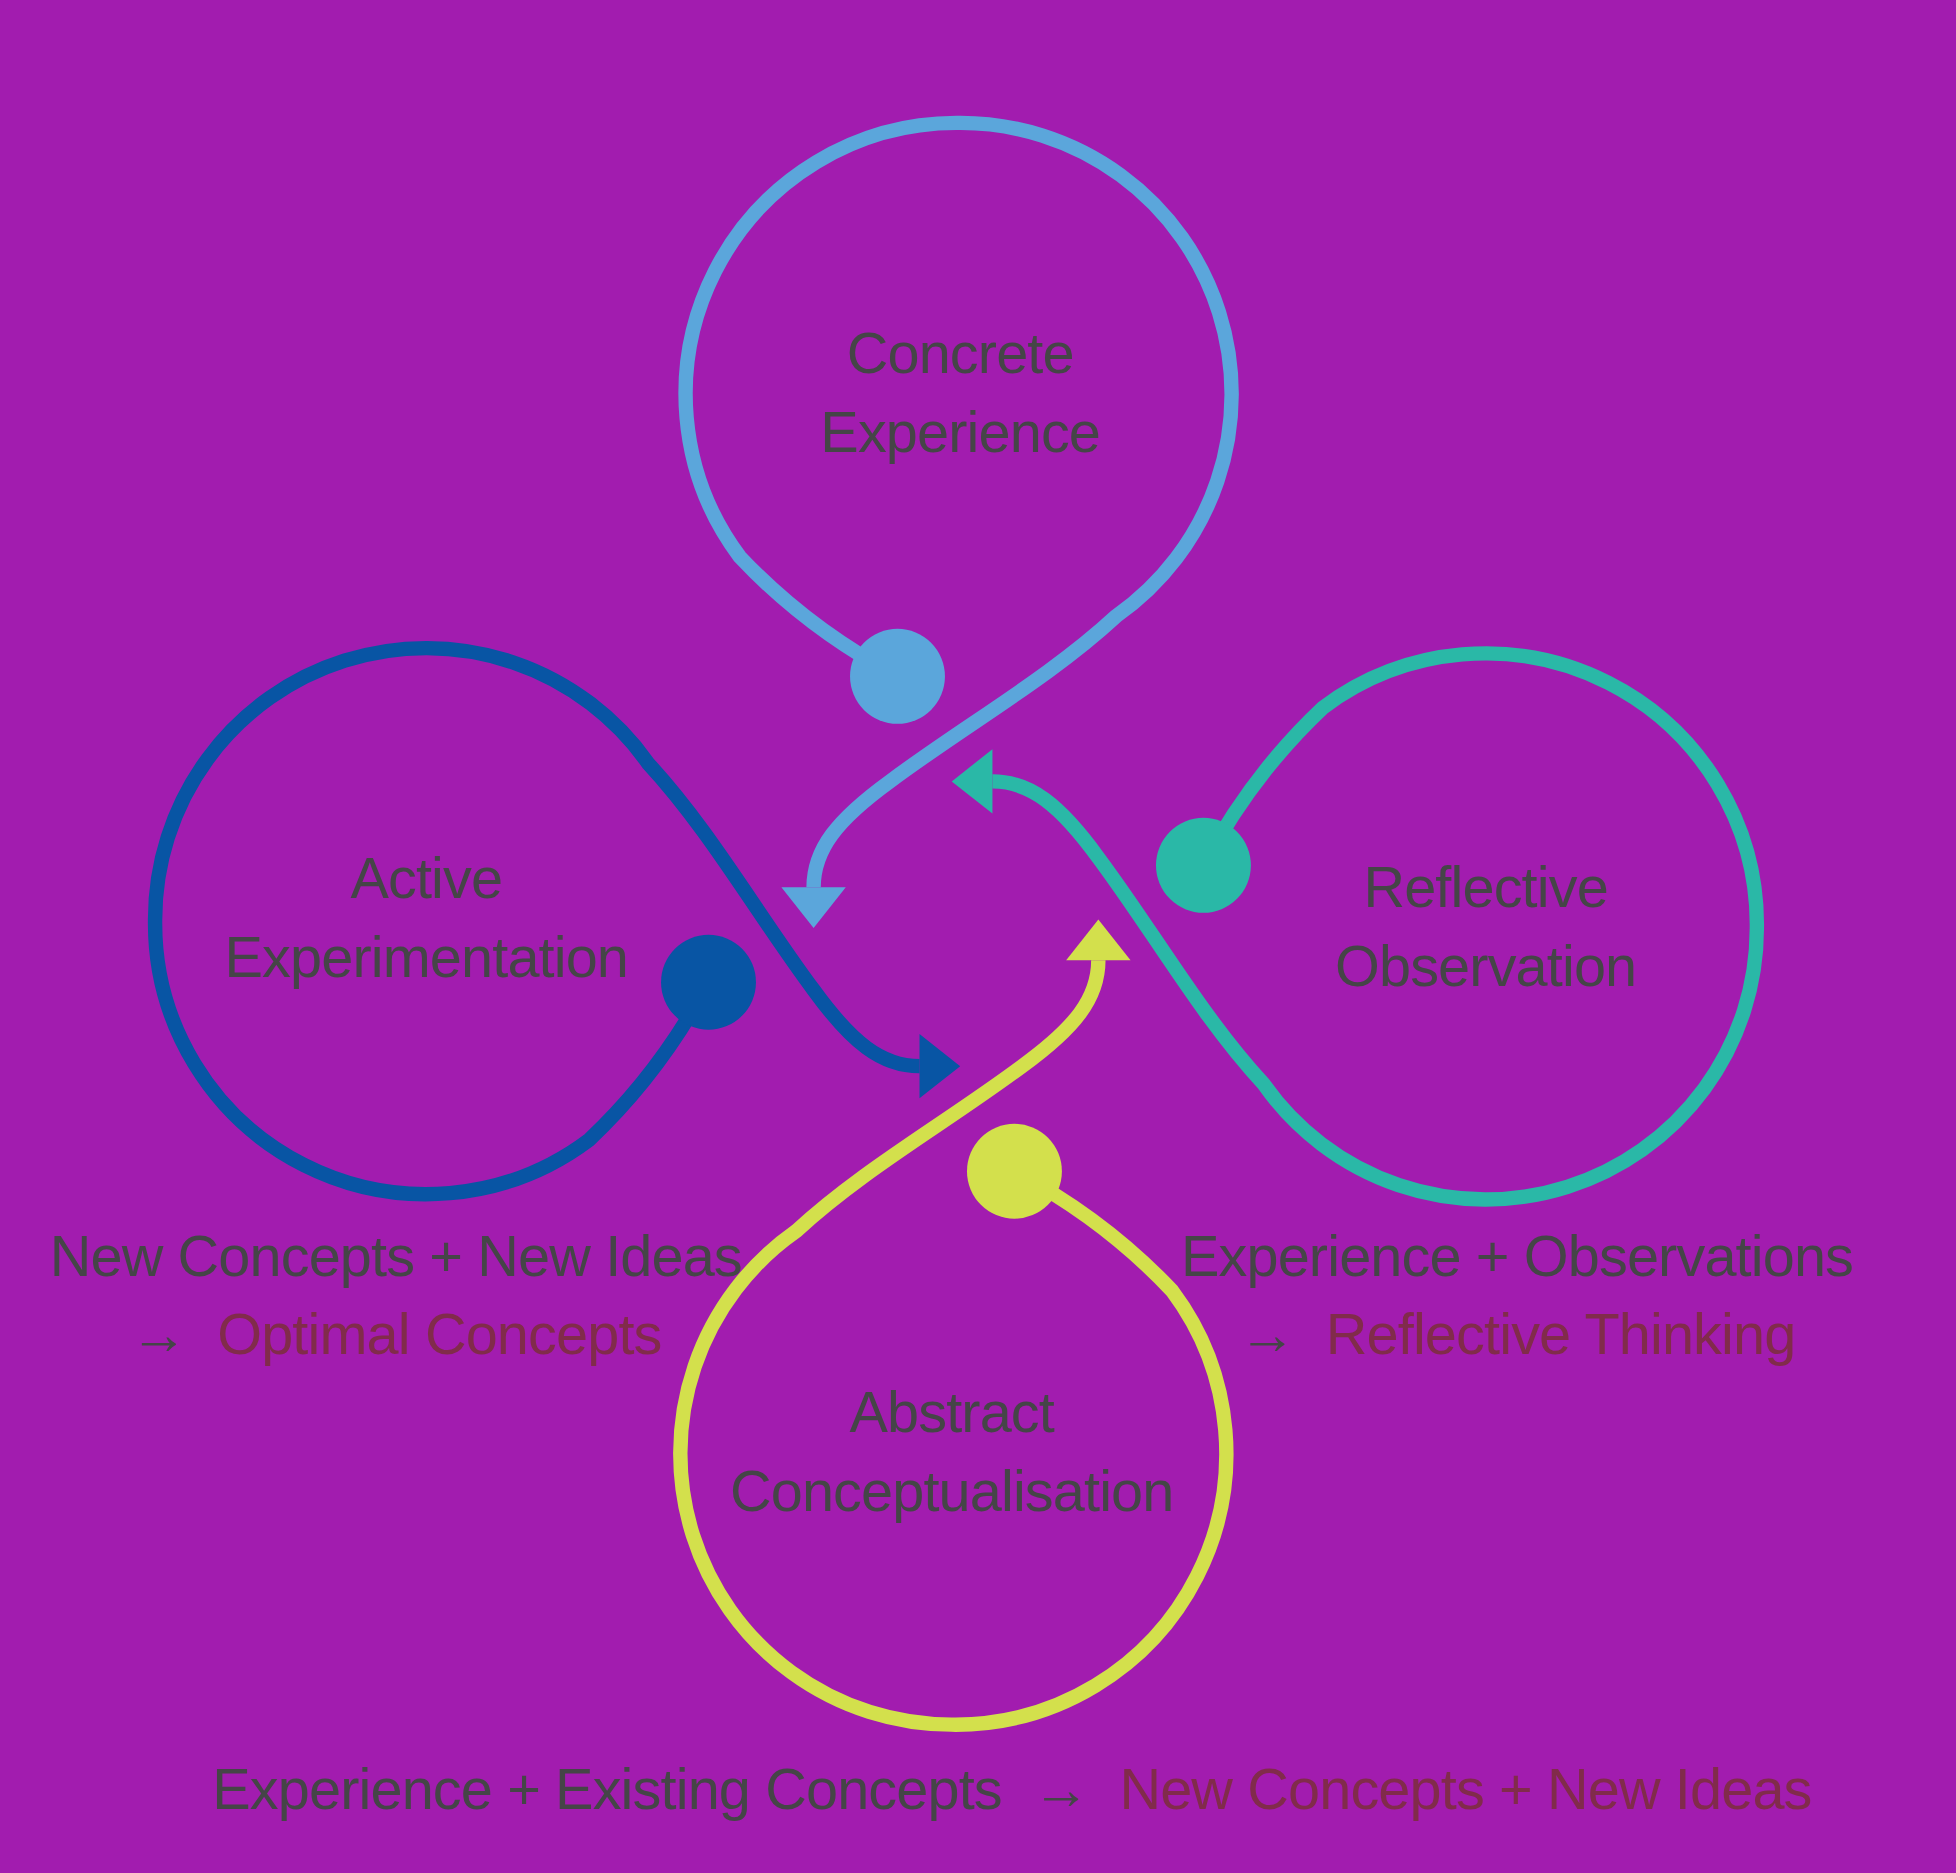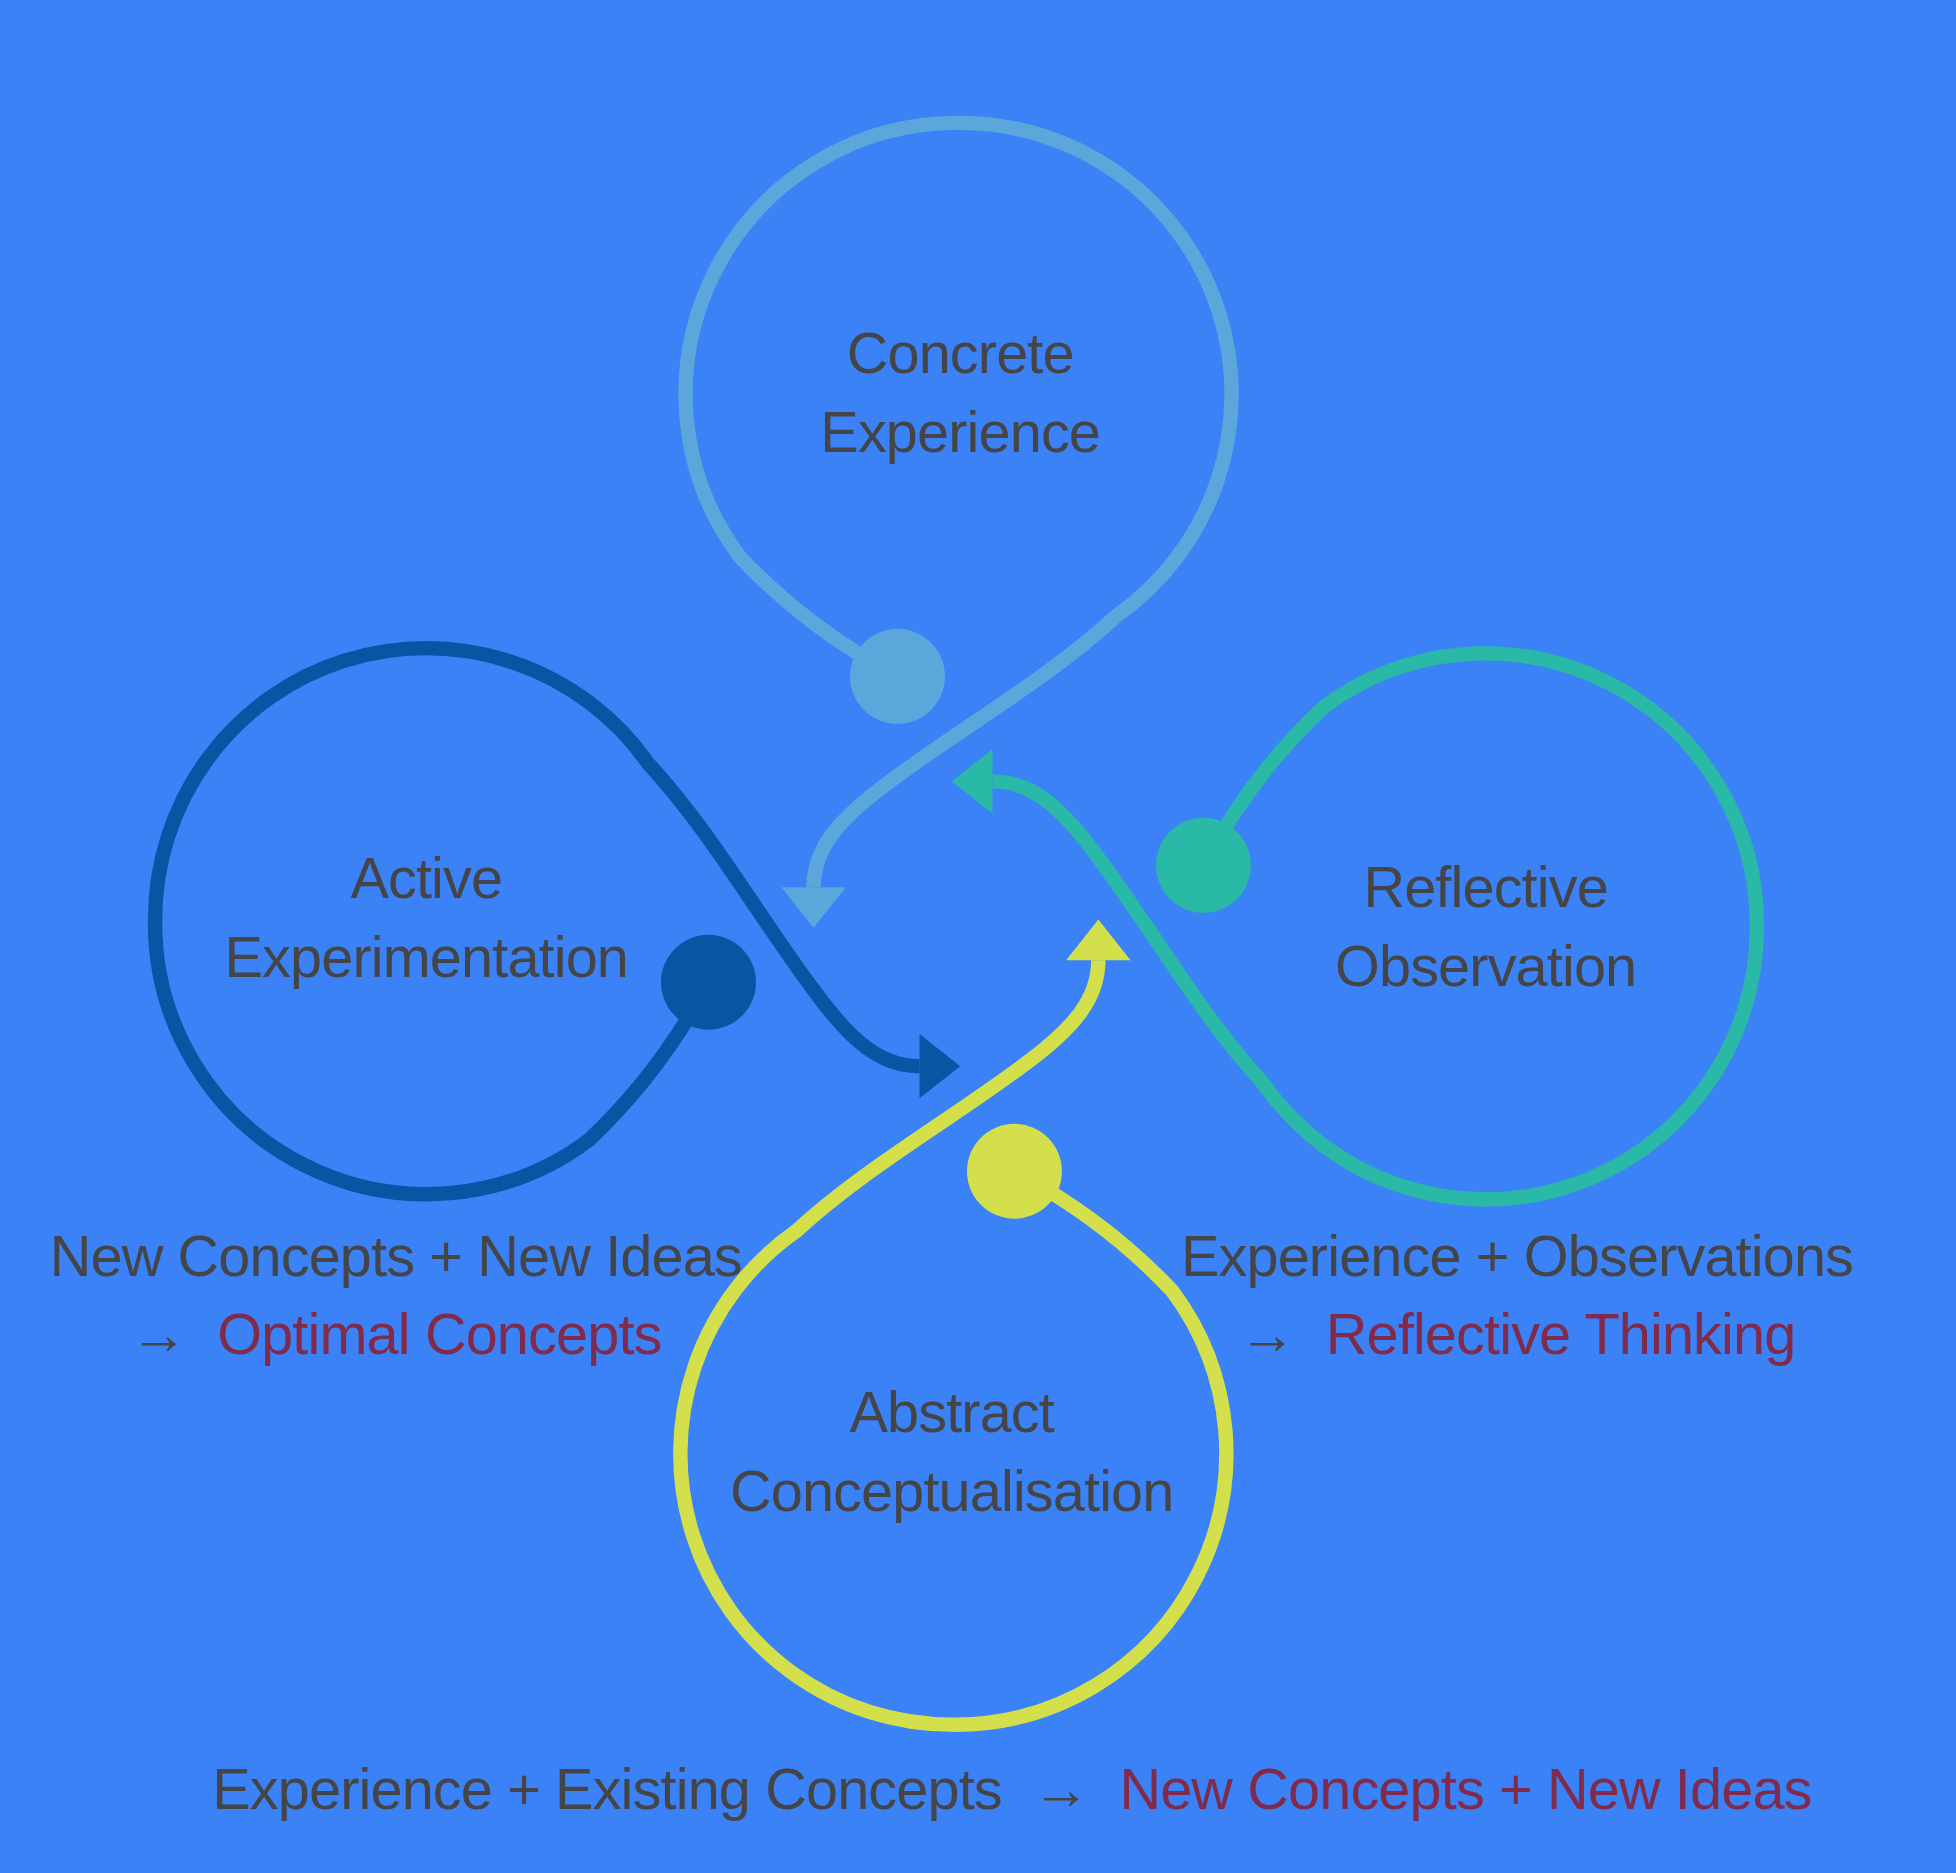--- a/index.html
+++ b/index.html
@@ -1,19 +1,19 @@
 <!DOCTYPE html>
 <html style="font-size:13.6px"><head>
 <meta charset="utf-8">
 <style>
   html,body { margin:0; padding:0; background:#ffffff; }
   .stage {
     position:relative;
     width:1956px; height:1873px;
-    background:#3b82f6;
+    background:#a21caf;
     font-family:"Liberation Sans", sans-serif;
   }
   svg { display:block; }
   .balloon {
     fill:none;
     stroke-width:17;
     stroke-linecap:butt;
   }
   .circle-label {
     font-family:"Liberation Sans", sans-serif;

